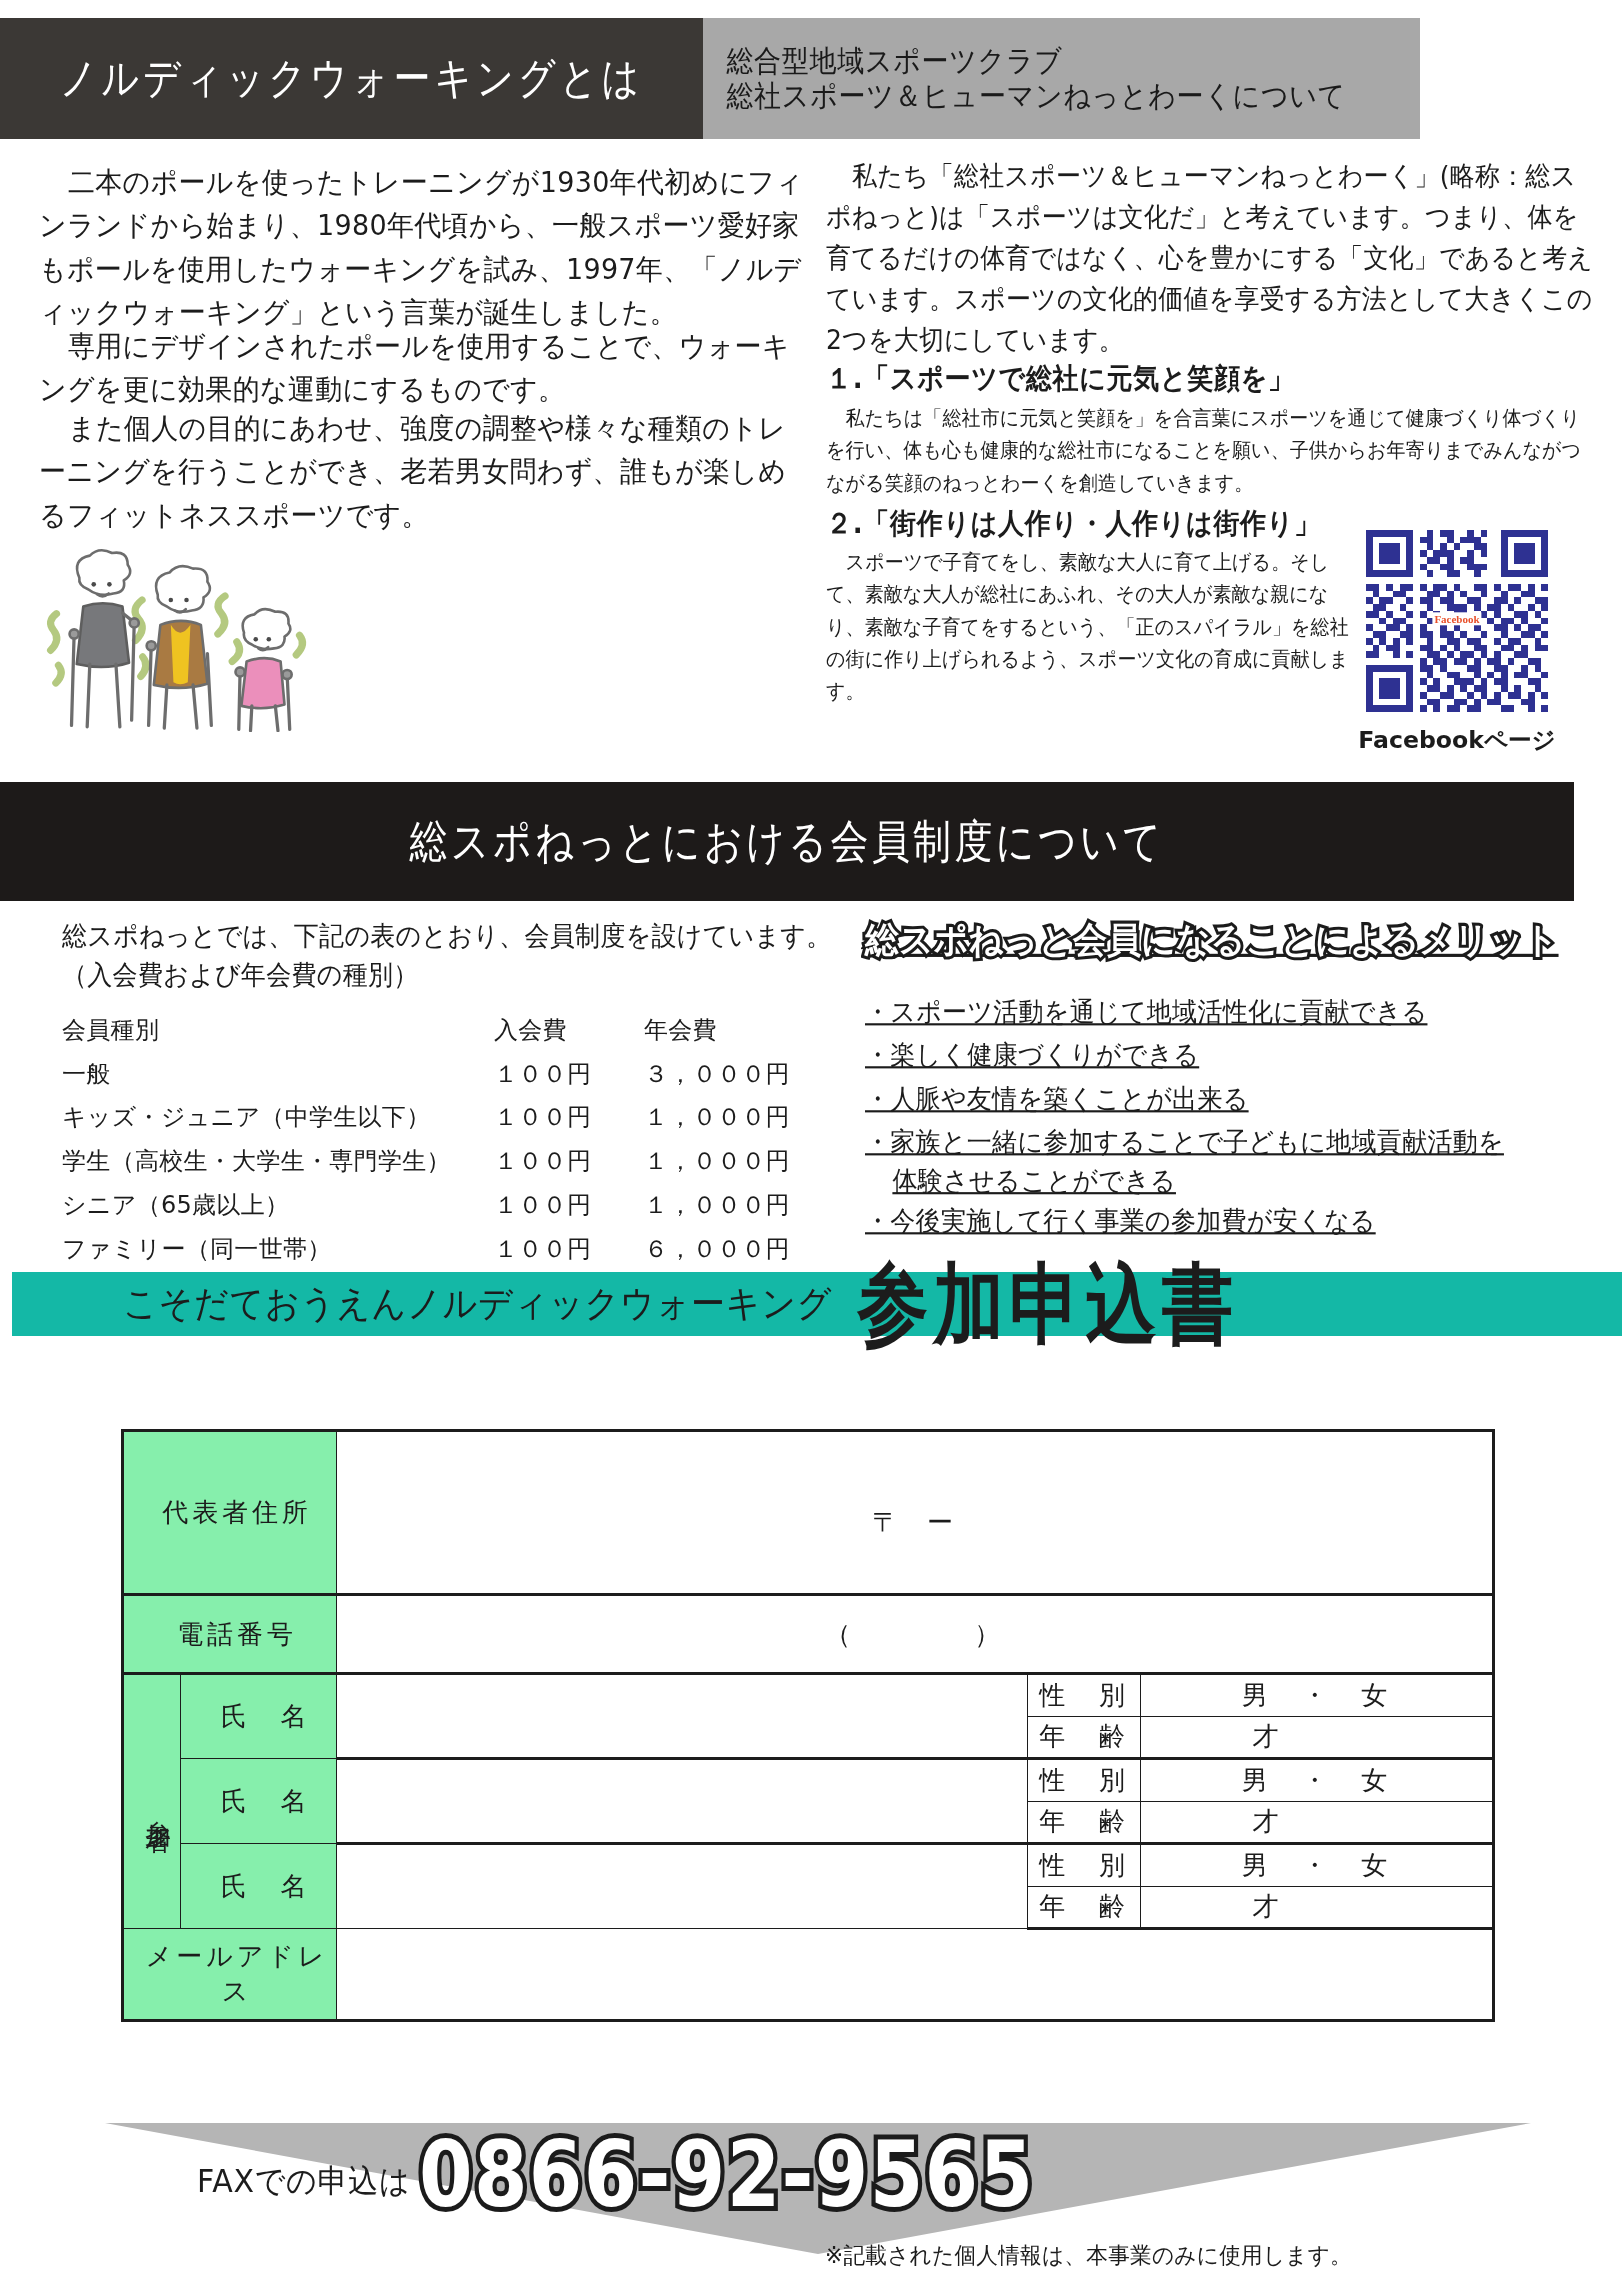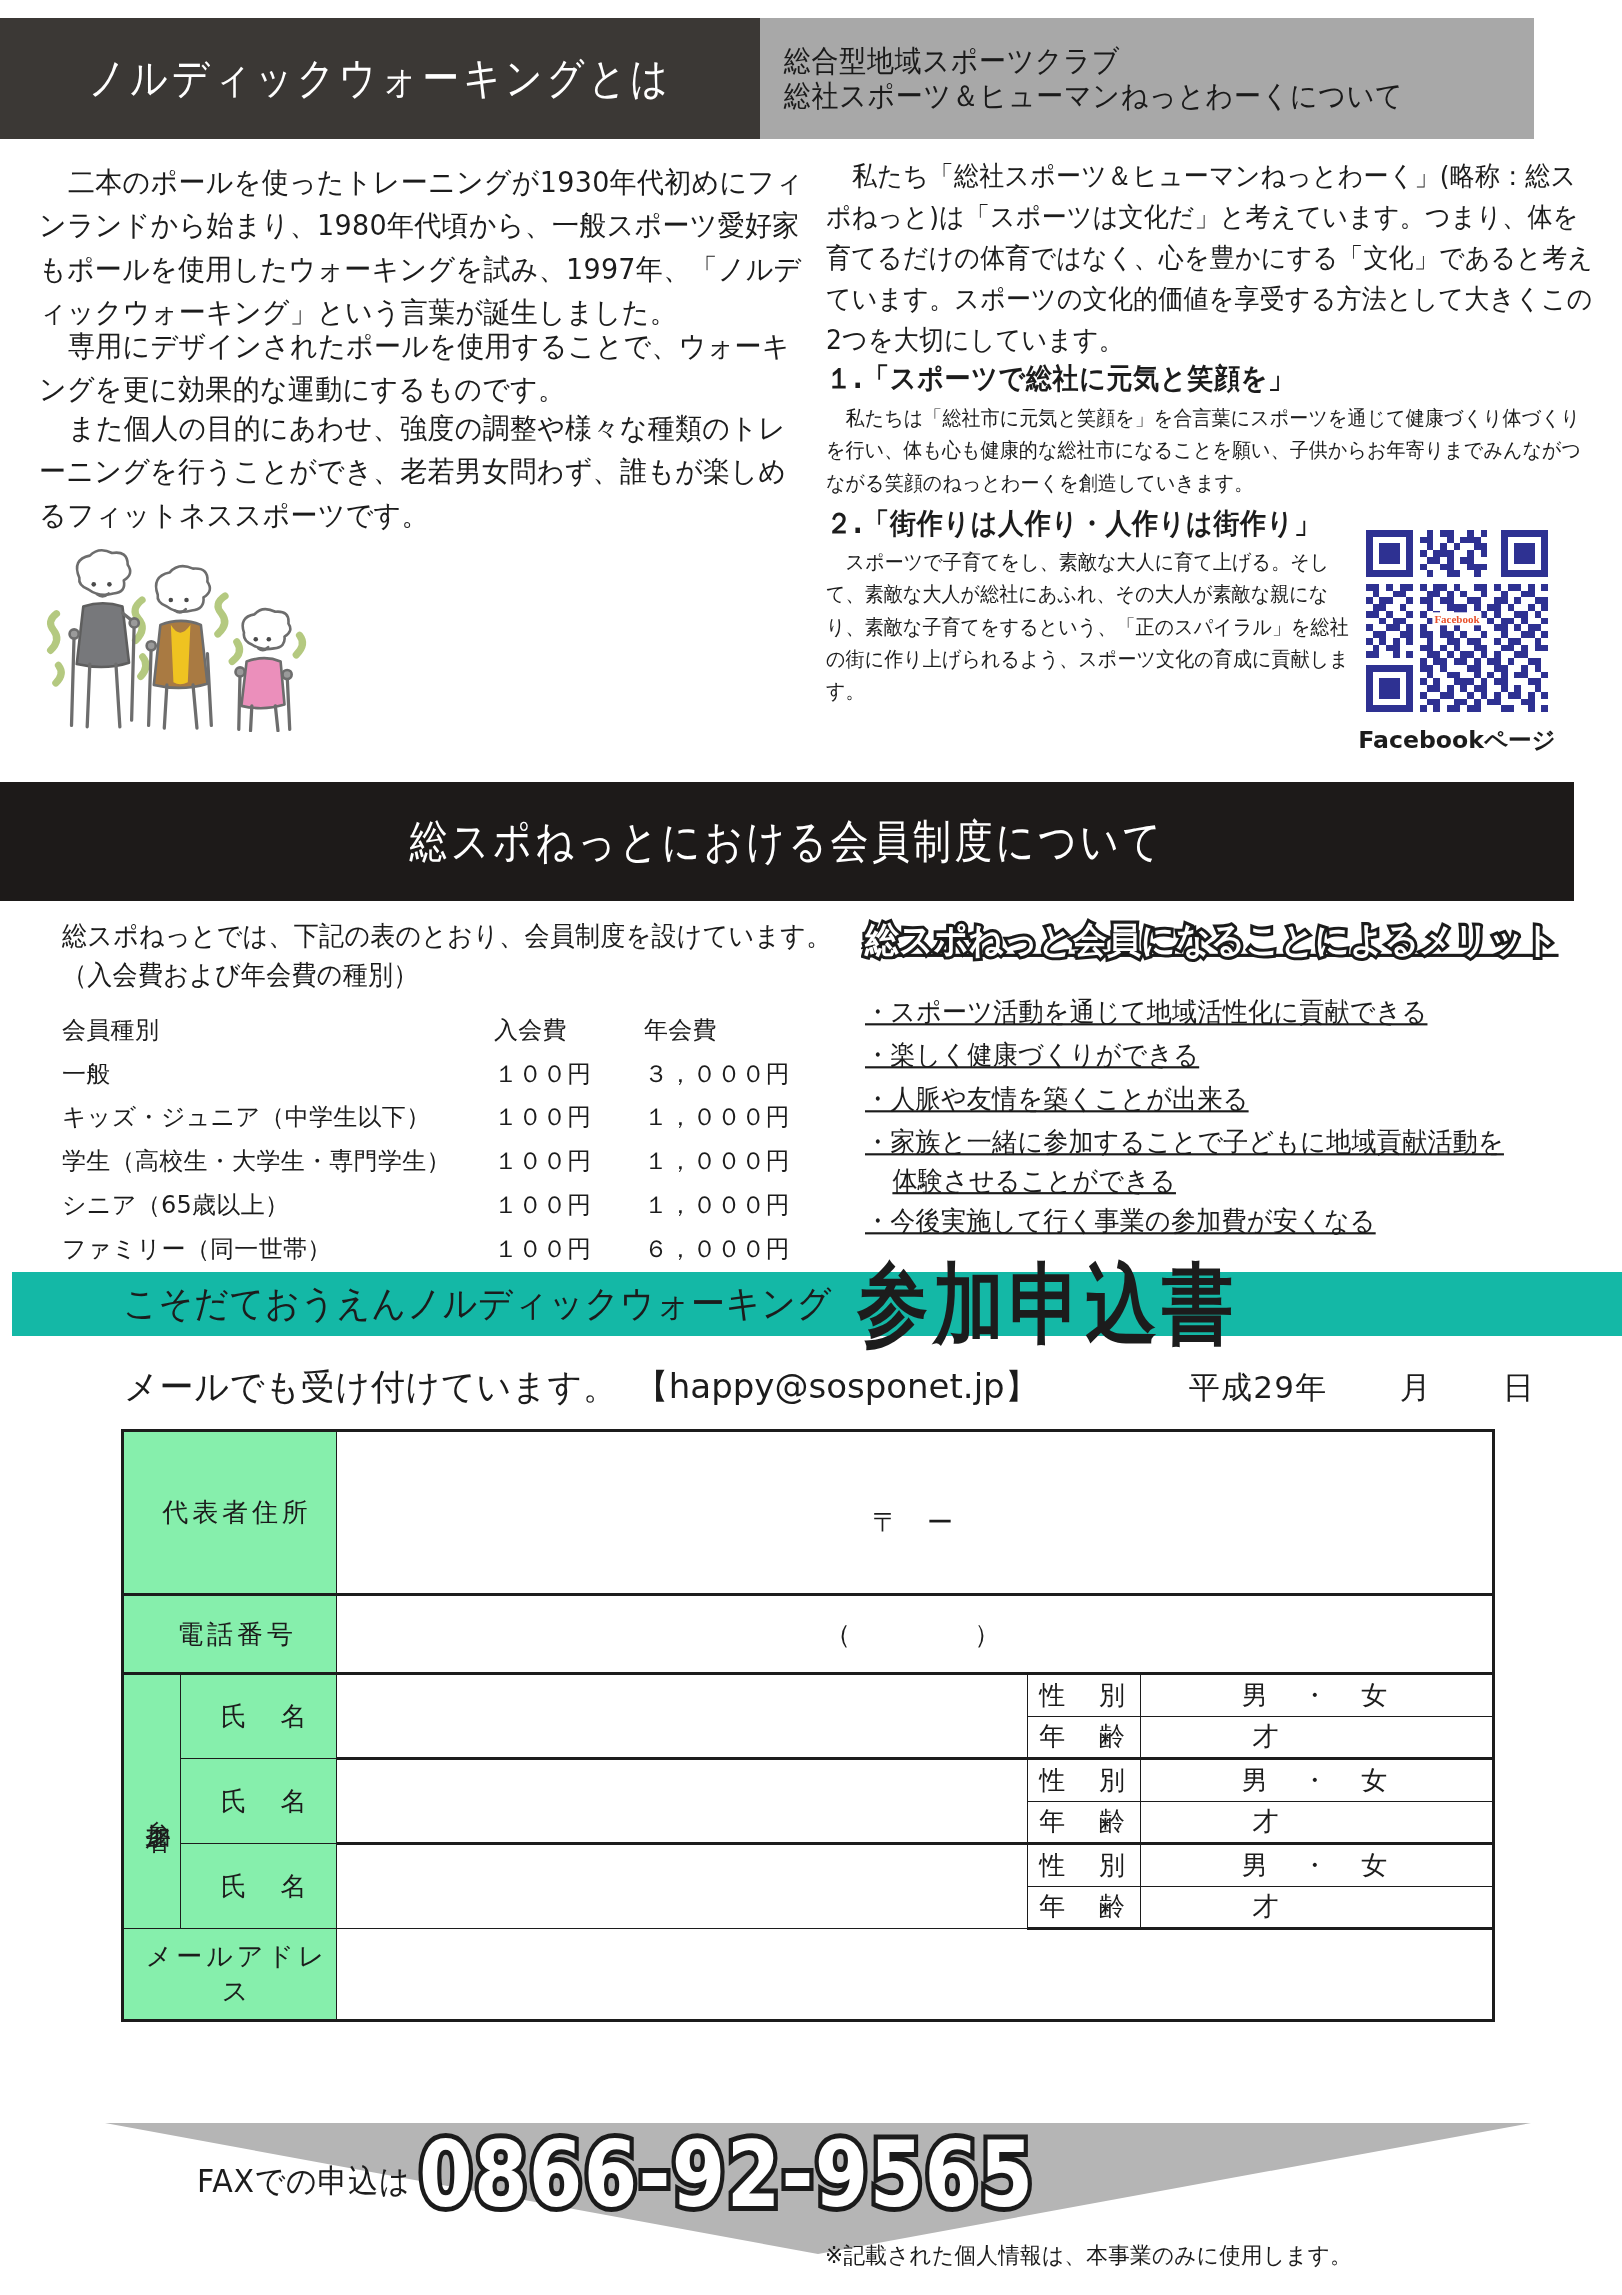--- a/index.html
+++ b/index.html
@@ -9,21 +9,21 @@
     font-family: "DejaVu Sans", "Liberation Sans", sans-serif;
     color: #1c1c1c;
     position: relative;
     overflow: hidden;
   }
 
   
   .page { position: relative; width: 1622px; height: 2295px; background:#fff; }
 
   
-  .hdr-row { position: absolute; top: 18.3px; left: 0; width: 1534px; height: 121px; display: flex; justify-content: space-between; }
+  .hdr-row { position: absolute; top: 18.3px; left: 0; width: 1420px; height: 121px; display: flex; justify-content: space-between; }
   .hdr-dark {
     width: 805px; height: 121px; background: #3b3835;
     display: flex; align-items: center; justify-content: center;
   }
   .hdr-dark .t {
     color: #ffffff; font-size: 37px; letter-spacing: 3.9px; font-weight: 400;
     transform: scaleY(1.18); white-space: nowrap;
   }
   .hdr-grey {
     width: 818px; height: 121px; background: #a8a8a8;
@@ -526,27 +526,20 @@
       </li>
       <li><span>・今後実施して行く事業の参加費が安くなる</span></li>
     </ul>
   </div>
 
   <div class="app-band">
     <span class="app-sub">こそだておうえんノルディックウォーキング</span>
     <span class="app-title">参加申込書</span>
   </div>
 
-  <div class="mail-line">
-    <span class="m1">メールでも受け付けています。</span>
-    <span class="m2">【happy@sosponet.jp】</span>
-    <span class="m3">平成29年</span>
-    <span class="m4">月</span>
-    <span class="m5">日</span>
-  </div>
 
   <table class="form-tbl outer-thick">
     <colgroup>
       <col style="width:58px">
       <col style="width:156px">
       <col style="width:691px">
       <col style="width:113px">
       <col style="width:353px">
     </colgroup>
 

